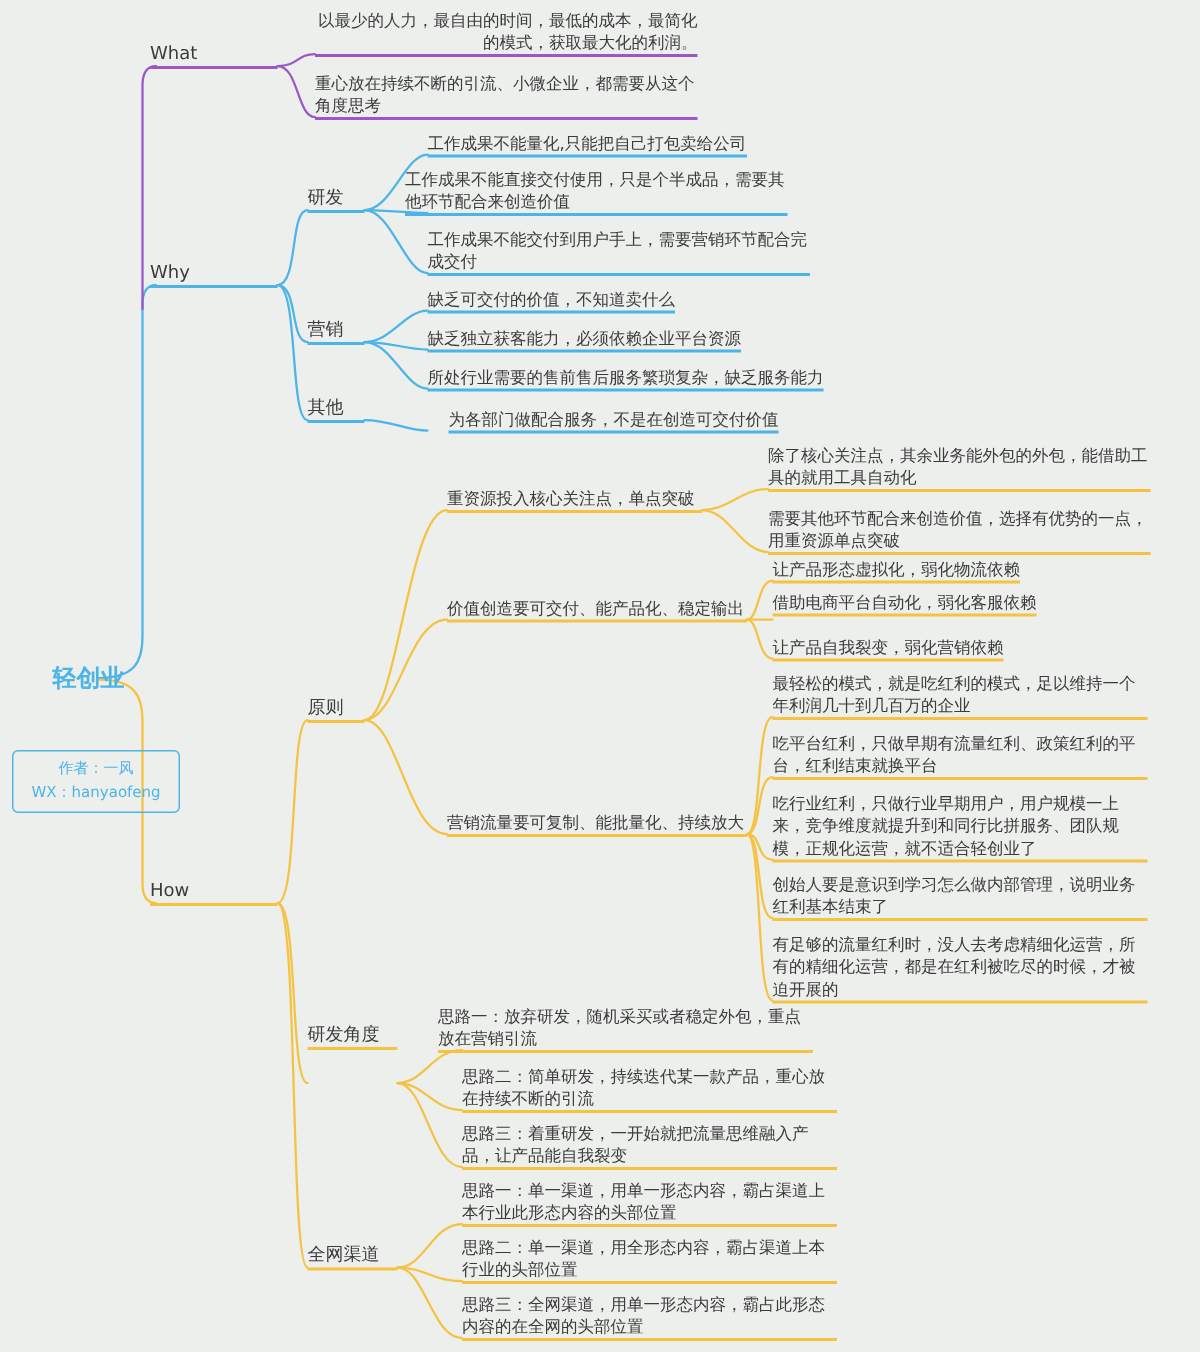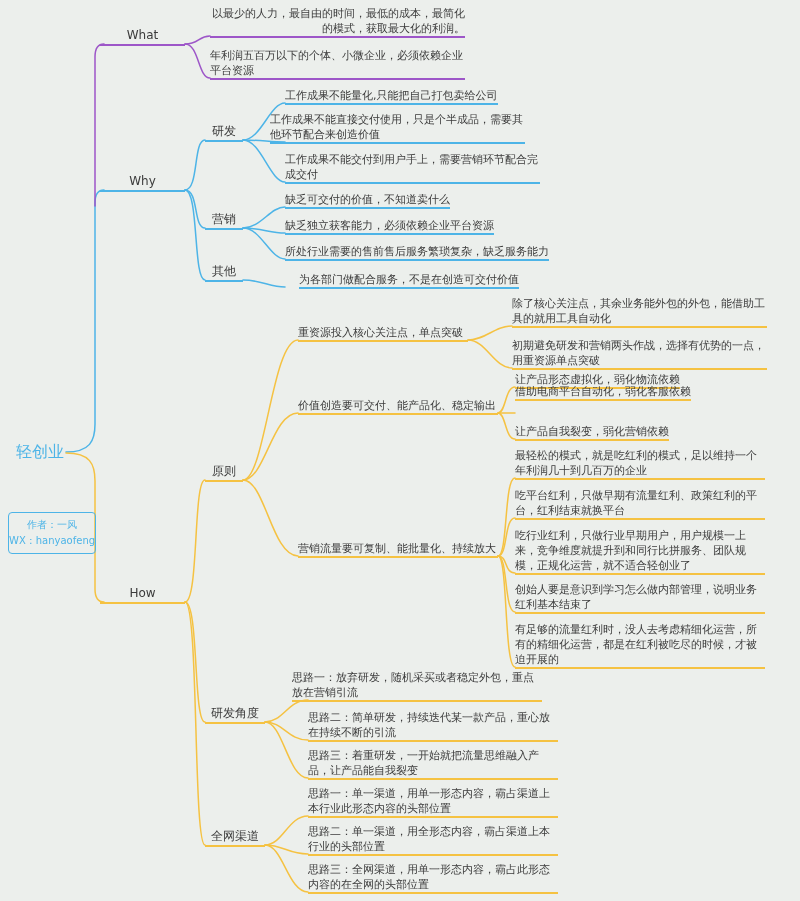--- a/index.html
+++ b/index.html
@@ -11,36 +11,37 @@
   }
   svg.connectors{position:absolute;left:0;top:0;}
   svg.connectors path{fill:none;stroke-width:1.5;stroke-linecap:round;}
   .s-p{stroke:var(--purple,#9D56C8);}
   .s-b{stroke:var(--blue,#4DB4E7);}
   .s-y{stroke:var(--yellow,#F5C242);}
   .node{
     position:absolute;font-size:11px;line-height:15px;
     border-bottom:2px solid #999;color:var(--text,#3b3b3b);
   }
-  .label{font-size:12px;line-height:18px;text-align:center;}
+  .label{font-size:12px;line-height:18px;}
   .main{width:85px;}
   .nw{white-space:nowrap;}
   .w255{width:255px;}
   .w250{width:250px;}
   .c-p{border-color:var(--purple,#9D56C8);}
   .c-b{border-color:var(--blue,#4DB4E7);}
   .c-y{border-color:var(--yellow,#F5C242);}
   .root{
-    position:absolute;font-size:16px;font-weight:normal;line-height:22px;
+    position:absolute;font-size:16px;font-weight:bold;line-height:22px;
     color:var(--blue,#4DB4E7);
+    margin-left:19px;
   }
   .author{
     position:absolute;border:1px solid var(--blue,#4DB4E7);border-radius:4px;
     color:var(--blue,#4DB4E7);font-size:10px;line-height:16px;
-    padding:4px 0;text-align:center;margin-top:12px;
+    padding:4px 12px;text-align:center;
   }
 </style>
 </head>
 <body>
 
 <svg class="connectors" width="800" height="901">
   <g class="s-b">
     <path d="M66,452 C90,452 95,441 95,424 L95,203 C95,193 99,190 104,190"></path>
     <path d="M185,190 C199,190 193,140 205,140"></path>
     <path d="M185,190 C199,190 193,228 205,228"></path>
@@ -86,21 +87,21 @@
 </svg>
 
 <div class="root" style="left:16px;top:441px;">轻创业</div>
 <div class="author" style="left:8px;top:500px;">
   <div>作者：一风</div>
   <div>WX：hanyaofeng</div>
 </div>
 
 <div class="node label main c-p" style="left:100px;top:26px;">What</div>
 <div class="node w255 c-p" style="left:210px;top:6px;text-align:right;">以最少的人力，最自由的时间，最低的成本，最简化的模式，获取最大化的利润。</div>
-<div class="node w255 c-p" style="left:210px;top:48px;">年利润五百万以下的个体、小微企业，必须依赖企业平台资源</div>
+<div class="node w255 c-p" style="left:210px;top:48px;">重心放在持续不断的引流、小微企业，都需要从这个角度思考</div>
 
 <div class="node label main c-b" style="left:100px;top:172px;">Why</div>
 
 <div class="node label c-b" style="left:205px;top:122px;width:38px;">研发</div>
 <div class="node nw c-b" style="left:285px;top:88px;">工作成果不能量化,只能把自己打包卖给公司</div>
 <div class="node w255 c-b" style="left:270px;top:112px;">工作成果不能直接交付使用，只是个半成品，需要其他环节配合来创造价值</div>
 <div class="node w255 c-b" style="left:285px;top:152px;">工作成果不能交付到用户手上，需要营销环节配合完成交付</div>
 
 <div class="node label c-b" style="left:205px;top:210px;width:38px;">营销</div>
 <div class="node nw c-b" style="left:285px;top:192px;">缺乏可交付的价值，不知道卖什么</div>
@@ -109,35 +110,35 @@
 
 <div class="node label c-b" style="left:205px;top:262px;width:38px;">其他</div>
 <div class="node nw c-b" style="left:299px;top:272px;">为各部门做配合服务，不是在创造可交付价值</div>
 
 <div class="node label main c-y" style="left:100px;top:584px;">How</div>
 
 <div class="node label c-y" style="left:205px;top:462px;width:38px;">原则</div>
 
 <div class="node nw c-y" style="left:298px;top:325px;width:170px;">重资源投入核心关注点，单点突破</div>
 <div class="node w255 c-y" style="left:512px;top:296px;">除了核心关注点，其余业务能外包的外包，能借助工具的就用工具自动化</div>
-<div class="node w255 c-y" style="left:512px;top:338px;">初期避免研发和营销两头作战，选择有优势的一点，用重资源单点突破</div>
+<div class="node w255 c-y" style="left:512px;top:338px;">需要其他环节配合来创造价值，选择有优势的一点，用重资源单点突破</div>
 
 <div class="node nw c-y" style="left:298px;top:398px;width:200px;">价值创造要可交付、能产品化、稳定输出</div>
 <div class="node nw c-y" style="left:515px;top:372px;">让产品形态虚拟化，弱化物流依赖</div>
-<div class="node nw c-y" style="left:515px;top:384px;text-align:center;">借助电商平台自动化，弱化客服依赖</div>
+<div class="node nw c-y" style="left:515px;top:394px;text-align:center;">借助电商平台自动化，弱化客服依赖</div>
 <div class="node nw c-y" style="left:515px;top:424px;">让产品自我裂变，弱化营销依赖</div>
 
 <div class="node nw c-y" style="left:298px;top:541px;width:200px;">营销流量要可复制、能批量化、持续放大</div>
 <div class="node w250 c-y" style="left:515px;top:448px;">最轻松的模式，就是吃红利的模式，足以维持一个年利润几十到几百万的企业</div>
 <div class="node w250 c-y" style="left:515px;top:488px;">吃平台红利，只做早期有流量红利、政策红利的平台，红利结束就换平台</div>
 <div class="node w250 c-y" style="left:515px;top:528px;">吃行业红利，只做行业早期用户，用户规模一上来，竞争维度就提升到和同行比拼服务、团队规模，正规化运营，就不适合轻创业了</div>
 <div class="node w250 c-y" style="left:515px;top:582px;">创始人要是意识到学习怎么做内部管理，说明业务红利基本结束了</div>
 <div class="node w250 c-y" style="left:515px;top:622px;">有足够的流量红利时，没人去考虑精细化运营，所有的精细化运营，都是在红利被吃尽的时候，才被迫开展的</div>
 
-<div class="node label c-y" style="left:205px;top:704px;width:60px;">研发角度</div>
+<div class="node label c-y" style="left:205px;top:680px;width:60px;">研发角度</div>
 <div class="node w250 c-y" style="left:292px;top:670px;">思路一：放弃研发，随机采买或者稳定外包，重点放在营销引流</div>
 <div class="node w250 c-y" style="left:308px;top:710px;">思路二：简单研发，持续迭代某一款产品，重心放在持续不断的引流</div>
 <div class="node w250 c-y" style="left:308px;top:748px;">思路三：着重研发，一开始就把流量思维融入产品，让产品能自我裂变</div>
 
 <div class="node label c-y" style="left:205px;top:827px;width:60px;">全网渠道</div>
 <div class="node w250 c-y" style="left:308px;top:786px;">思路一：单一渠道，用单一形态内容，霸占渠道上本行业此形态内容的头部位置</div>
 <div class="node w250 c-y" style="left:308px;top:824px;">思路二：单一渠道，用全形态内容，霸占渠道上本行业的头部位置</div>
 <div class="node w250 c-y" style="left:308px;top:862px;">思路三：全网渠道，用单一形态内容，霸占此形态内容的在全网的头部位置</div>
 
 </body></html>

